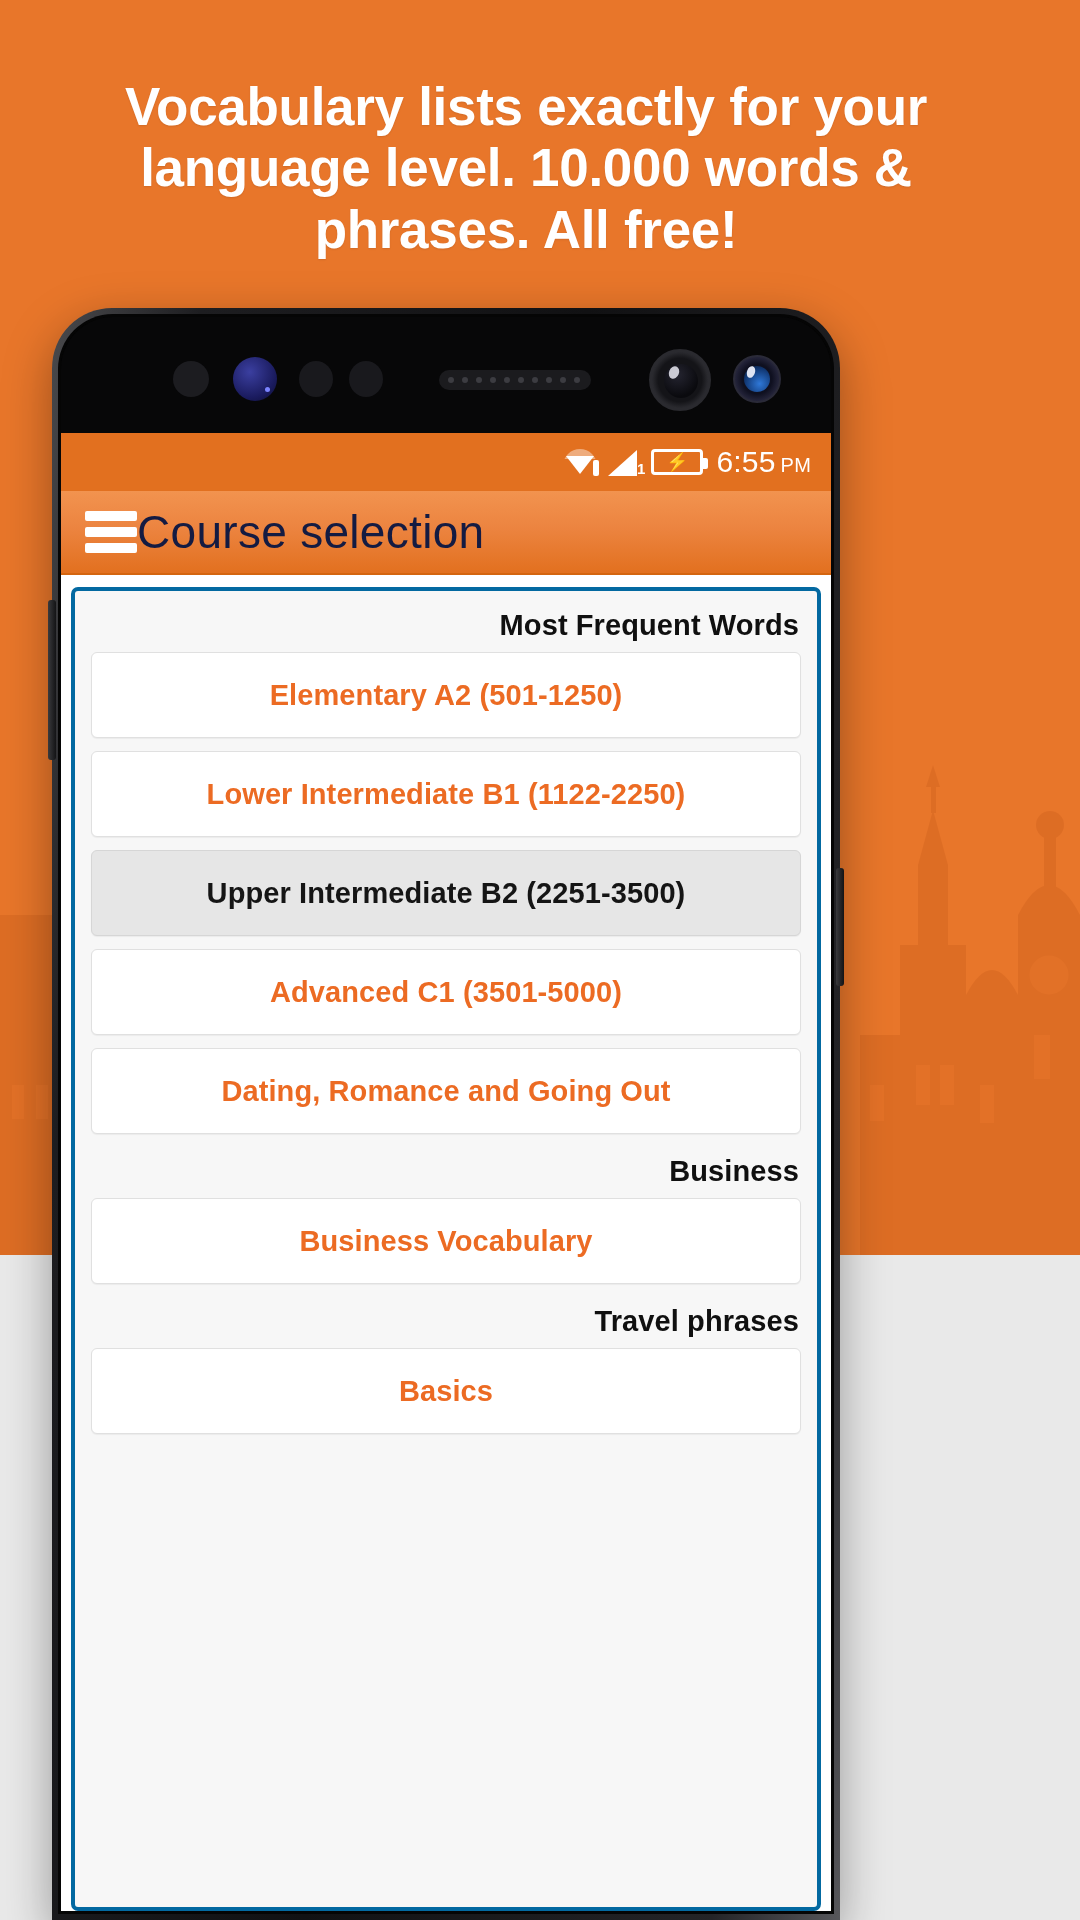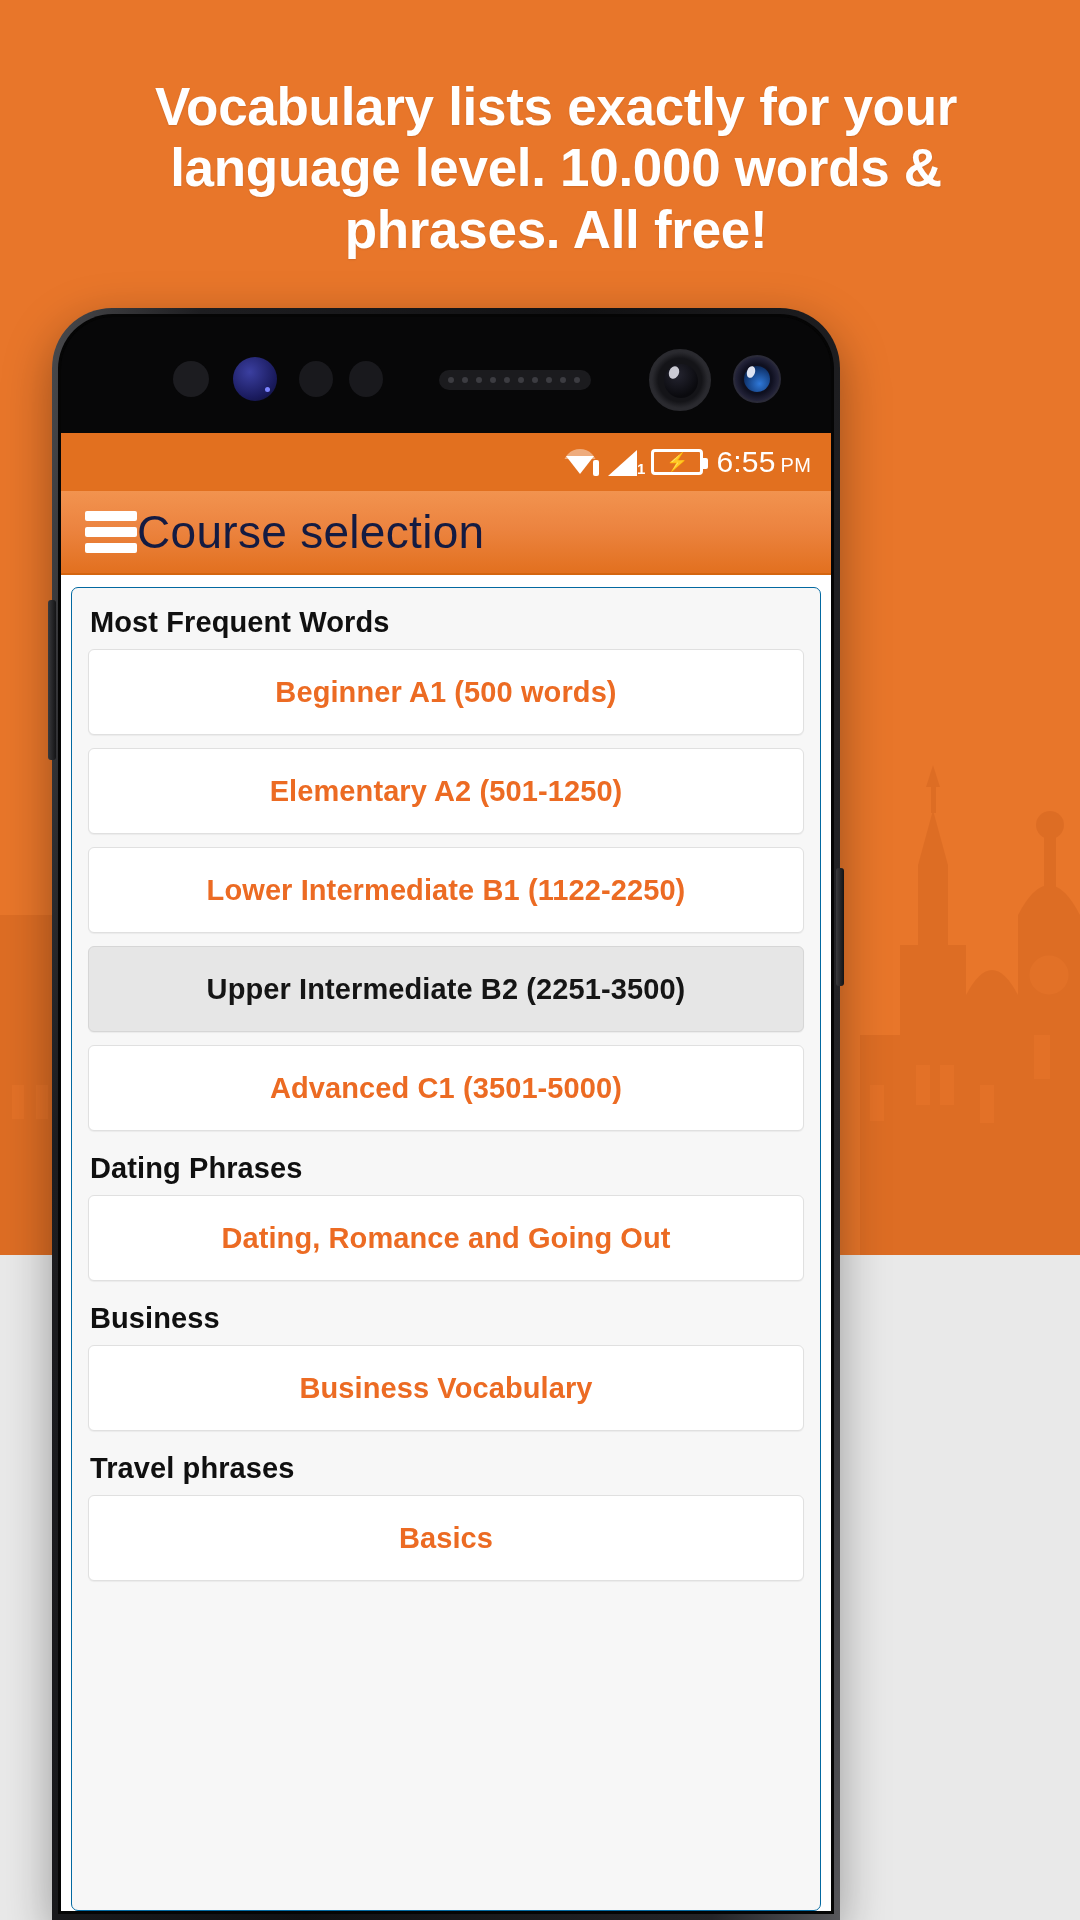--- a/index.html
+++ b/index.html
@@ -20,21 +20,21 @@
     position:absolute; left:0; bottom:0; width:1080px; height:640px;
     opacity:.22;
   }
   .page-bottom{
     position:absolute; left:0; top:1255px; width:1080px; height:665px;
     background:#e9e9e9;
   }
 
   
   .headline{
-    position:absolute; left:76px; top:76px; width:960px;
+    position:absolute; left:46px; top:76px; width:960px;
     text-align:center;
     color:#ffffff;
     font-size:53px;
     font-weight:bold;
     line-height:1.16;
     letter-spacing:-.3px;
     text-shadow:0 1px 2px rgba(0,0,0,.10);
   }
 
   
@@ -187,24 +187,25 @@
 
   
   .content{
     position:absolute; left:0; top:258px; right:0; bottom:0;
     background:#ffffff;
     padding:12px 10px 0 10px;
     overflow:hidden;
   }
   .card{
     background:#f7f7f7;
-    border:1px solid #0369a1;
+    border:4px solid #0369a1;
     border-radius:7px;
     padding:10px 0 0 0;
     height:100%;
+    text-align:right;
   }
   .section-header{
     color:#101010; font-size:29px; font-weight:bold;
     padding:8px 18px 10px 18px;
     letter-spacing:.1px;
   }
   .row{
     margin:0 16px 13px 16px;
     background:#ffffff;
     border:1px solid #e0e0e0;
@@ -333,35 +334,31 @@
             <span></span>
         </div>
         <div class="appbar-title">Course selection</div>
       </div>
 
       <div class="content">
         <div class="card">
           <div id="list-root">
               <div class="section-header">Most Frequent Words</div>
               <div class="row">
-                <span class="label">Beginner A1 (500 words)</span>
-              </div>
-              <div class="row">
                 <span class="label">Elementary A2 (501-1250)</span>
               </div>
               <div class="row">
                 <span class="label">Lower Intermediate B1 (1122-2250)</span>
               </div>
               <div class="row selected">
                 <span class="label">Upper Intermediate B2 (2251-3500)</span>
               </div>
               <div class="row">
                 <span class="label">Advanced C1 (3501-5000)</span>
               </div>
-              <div class="section-header">Dating Phrases</div>
               <div class="row">
                 <span class="label">Dating, Romance and Going Out</span>
               </div>
               <div class="section-header">Business</div>
               <div class="row">
                 <span class="label">Business Vocabulary</span>
               </div>
               <div class="section-header">Travel phrases</div>
               <div class="row">
                 <span class="label">Basics</span>

